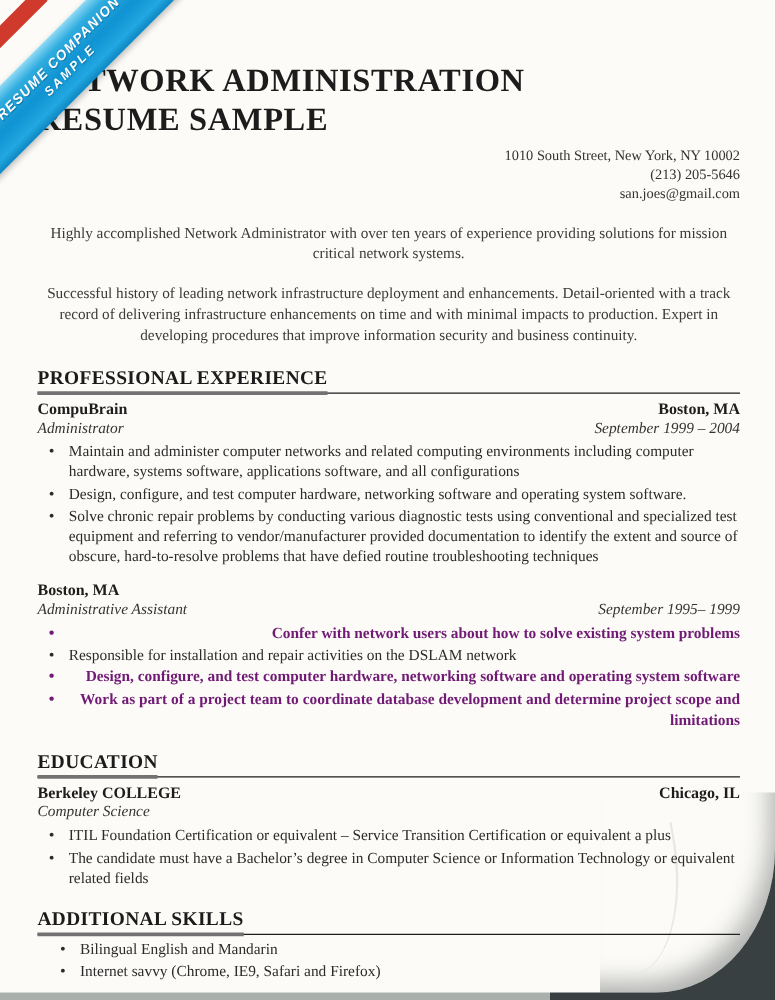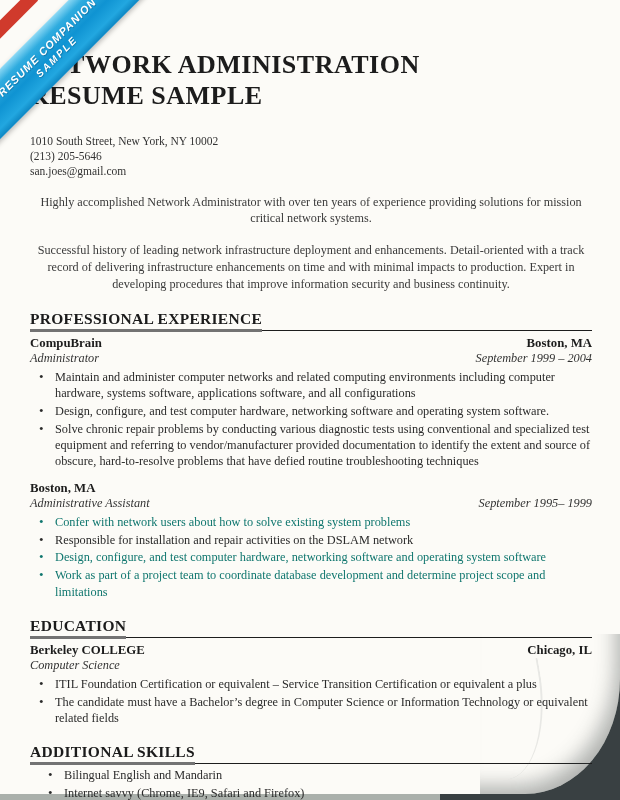--- a/index.html
+++ b/index.html
@@ -59,42 +59,42 @@
   .ribbon .l1 { font-size: 11px; letter-spacing: 1px; line-height: 1.2; }
   .ribbon .l2 { font-size: 10px; letter-spacing: 2px; line-height: 1.2; }
   
   .content { position: absolute; left: 30px; right: 28px; top: 0; }
   .title {
     margin-top: 50px;
     text-align: left; font-weight: bold;
     font-size: 26px; line-height: 1.18; letter-spacing: 0.5px;
     color: #1c1c1c;
   }
-  .contact { margin-top: 23px; text-align: left; font-size: 11.5px; line-height: 1.28; color: #333; }
+  .contact { margin-top: 7px; text-align: right; font-size: 11.5px; line-height: 1.28; color: #333; }
   .summary { margin-top: 15px; text-align: center; font-size: 12.2px; line-height: 1.38; color: #3a3a3a; padding: 0 4px; }
   .summary + .summary { margin-top: 15px; }
   h2 {
     margin: 17px 0 3px 0; padding: 0;
     font-size: 15.5px; font-weight: bold; letter-spacing: 0.3px; color: #1b1b1b;
     border-bottom: 1.5px solid #1d1d1d;
   }
   h2 span { display: inline-block; border-bottom: 3px solid #737373; margin-bottom: -2px; padding-bottom: 1px; }
   .row { display: flex; justify-content: space-between; align-items: baseline; }
   .row.head { font-weight: bold; font-size: 12.8px; margin-top: 5px; color: #1d1d1d; align-items: center; }
   .row.sub  { font-style: italic; font-size: 12.3px; color: #333; }
   ul { list-style: none; margin: 3px 0 0 0; padding: 0; }
   li {
     position: relative; padding-left: 25px; margin: 1.5px 0;
     font-size: 12.3px; line-height: 1.33; color: #2b2b2b;
   }
   li::before {
     content: "\2022";
     position: absolute; left: 9px; top: -1px; font-size: 13px;
   }
-  li.b { font-weight: normal; color: #0f766e; }
+  li.b { font-weight: bold; color: #701a75; text-align: right; }
   .job2 { margin-top: 11px; }
   .skills ul { padding-left: 9px; }
 </style>
 </head>
 <body>
 
 <div class="canvas">
   <div class="dark-corner"></div>
 
   <div class="paper">

